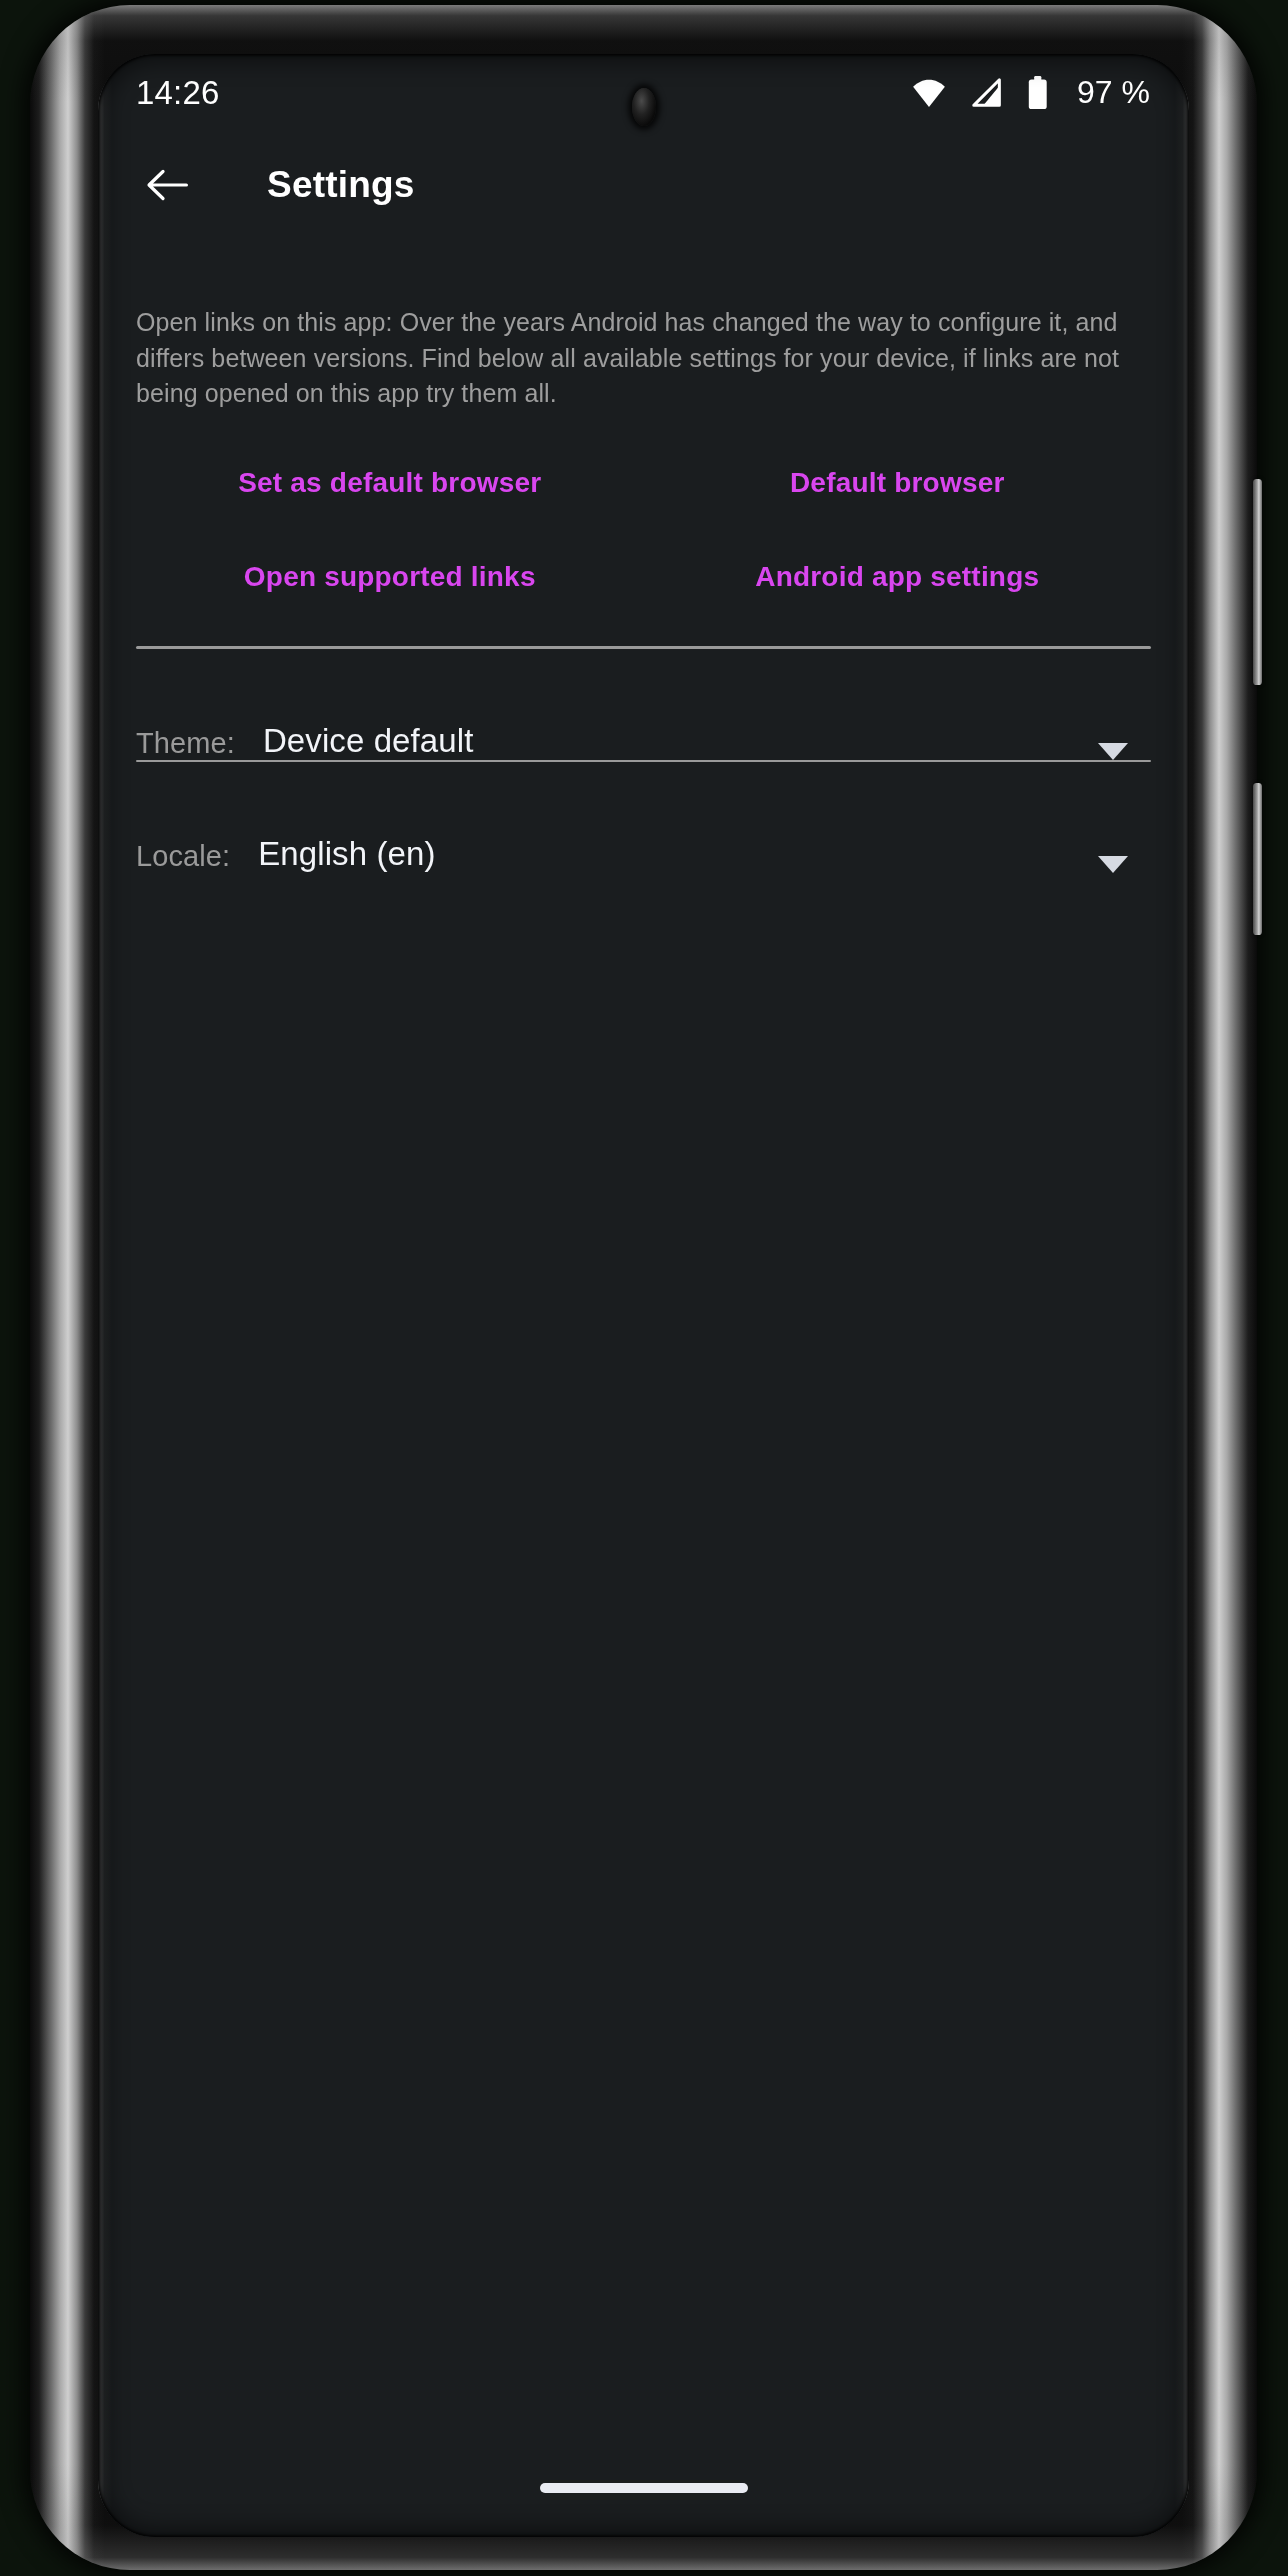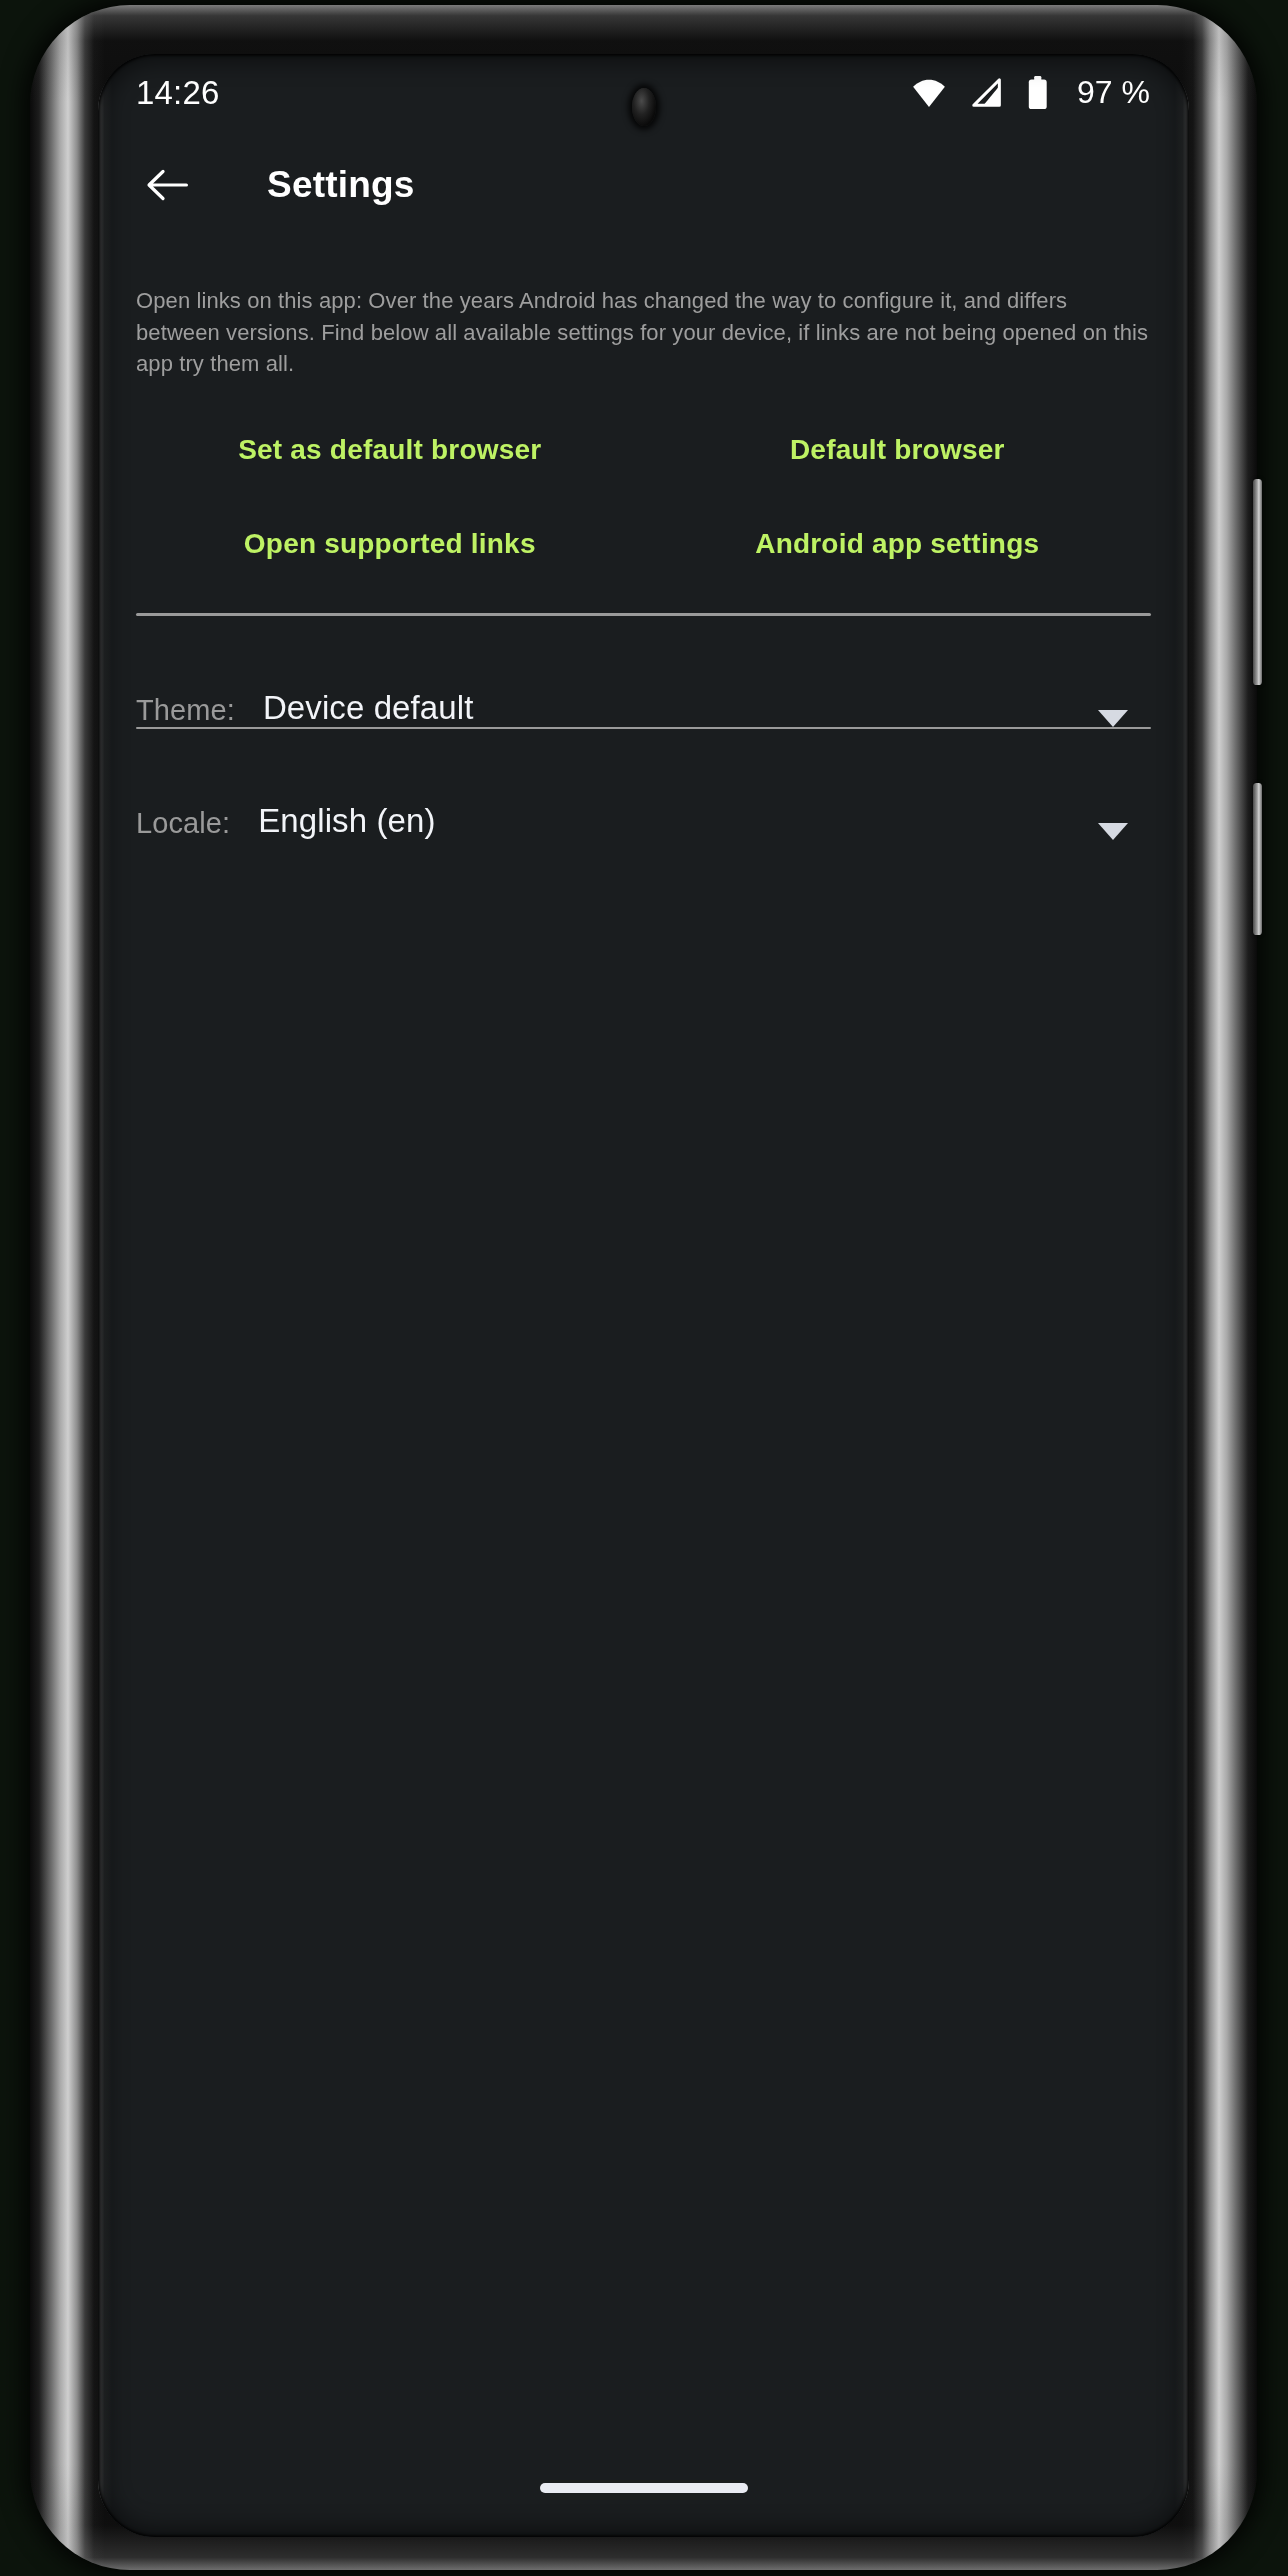--- a/index.html
+++ b/index.html
@@ -205,38 +205,38 @@
     margin-left: 36px;
     letter-spacing: 0.2px;
   }
 
   
   .content {
     padding: 0 38px;
   }
 
   .intro-text {
-    margin-top: 47px;
-    font-size: 22px;
+    margin-top: 67px;
+    font-size: 25px;
     line-height: 1.42;
     color: #9e9e9e;
     letter-spacing: 0.1px;
   }
 
   .button-grid {
     margin-top: 32px;
     display: grid;
     grid-template-columns: 1fr 1fr;
     row-gap: 16px;
   }
 
   .flat-button {
     background: transparent;
     border: none;
-    color: #bef264;
+    color: #d946ef;
     font-family: "Liberation Sans", sans-serif;
     font-size: 28px;
     font-weight: 700;
     letter-spacing: 0.2px;
     padding: 23px 9px;
     text-align: center;
     cursor: pointer;
     white-space: nowrap;
   }
 

